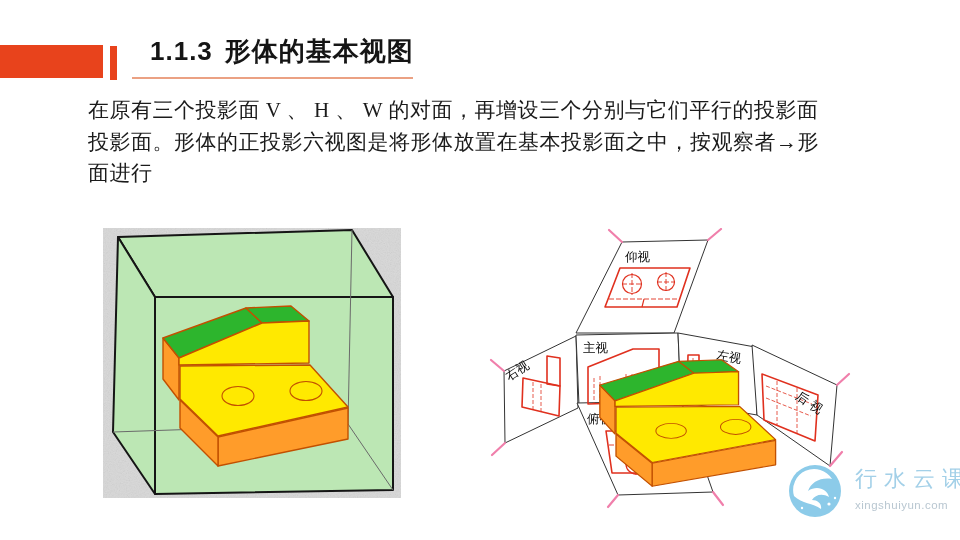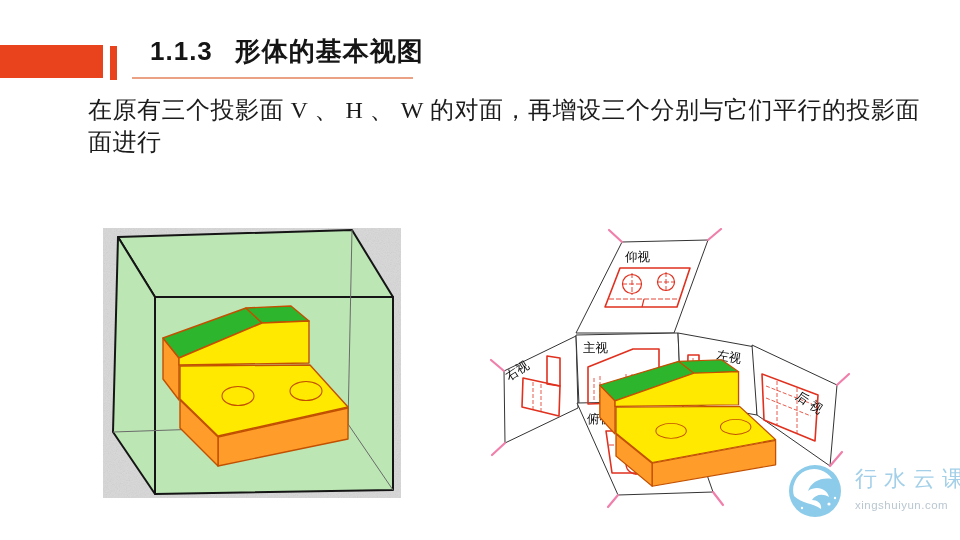--- a/index.html
+++ b/index.html
@@ -6,26 +6,26 @@
   #slide{
     position:relative;width:960px;height:540px;background:#ffffff;
     overflow:hidden;font-family:"Liberation Sans",sans-serif;
   }
   .abs{position:absolute;}
   
   #accent-block{left:0;top:45px;width:103px;height:33px;background:#e8431c;}
   #accent-tick{left:110px;top:46px;width:7px;height:34px;background:#e8431c;}
   #page-title{left:150px;top:34px;font-size:26px;font-weight:bold;color:#151515;
     letter-spacing:1px;white-space:nowrap;}
-  #page-title .num{margin-right:22px;font-family:"Liberation Sans",sans-serif;}
+  #page-title .num{margin-right:12px;font-family:"Liberation Sans",sans-serif;}
   #title-underline{left:132px;top:77px;width:281px;height:0;border-top:2px solid #eba183;}
   
   #body-text{left:88px;top:95px;width:828px;color:#1b1b1b;
     font-family:"Liberation Serif","DejaVu Serif",serif;
-    font-size:24px;line-height:31.5px;letter-spacing:0.5px;white-space:nowrap;z-index:1;}
+    font-size:21px;line-height:31.5px;letter-spacing:0.5px;white-space:nowrap;z-index:1;}
   
   #cube-figure{left:103px;top:228px;z-index:2;}
   #unfold-figure{left:475px;top:228px;z-index:2;}
   
   #watermark{left:788px;top:464px;z-index:3;display:flex;align-items:flex-start;}
   #wm-text{margin-left:13px;}
   #wm-brand{font-size:22px;letter-spacing:7px;color:#a3d0e8;white-space:nowrap;}
   #wm-domain{font-size:11.5px;letter-spacing:0.5px;color:#b9c7d1;margin-top:5px;}
   svg text{font-family:"Liberation Sans",sans-serif;}
 </style>
@@ -37,20 +37,21 @@
   <div class="abs" id="accent-block"></div>
   <div class="abs" id="accent-tick"></div>
 
   <div class="abs" id="page-title">
     <span class="num">1.1.3</span><span>形体的基本视图</span>
   </div>
   <div class="abs" id="title-underline"></div>
 
   <div class="abs" id="body-text">
     <div>在原有三个投影面 V 、 H 、 W 的对面，再增设三个分别与它们平行的投影面</div>
+    <div>投影面。形体的正投影六视图是将形体放置在基本投影面之中，按观察者→形</div>
     <div>面进行</div>
   </div>
 
   <svg class="abs" id="cube-figure" width="298" height="270" viewBox="0 0 298 270">
     <defs>
       <filter id="grain" x="0" y="0" width="100%" height="100%">
         <feTurbulence type="fractalNoise" baseFrequency="0.9" numOctaves="2"></feTurbulence>
         <feColorMatrix type="saturate" values="0"></feColorMatrix>
       </filter>
       <g id="obj" stroke="#c25000" stroke-width="1.4" stroke-linejoin="round">

